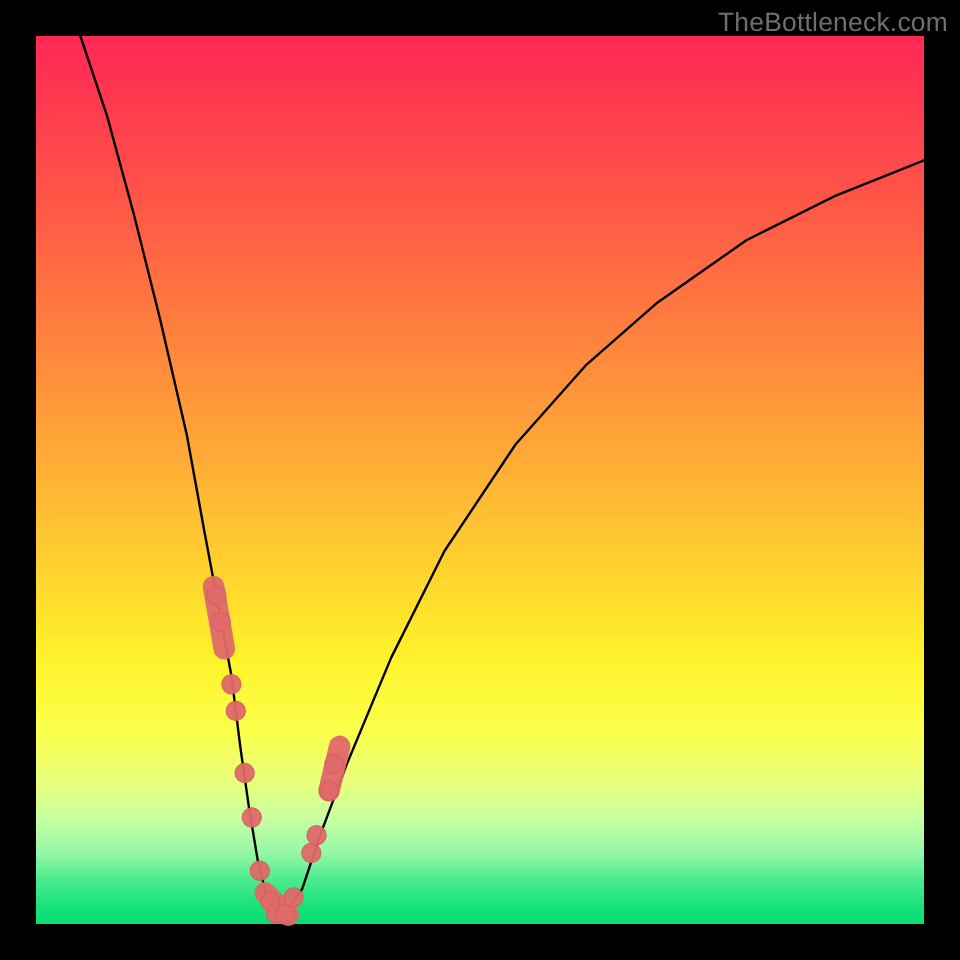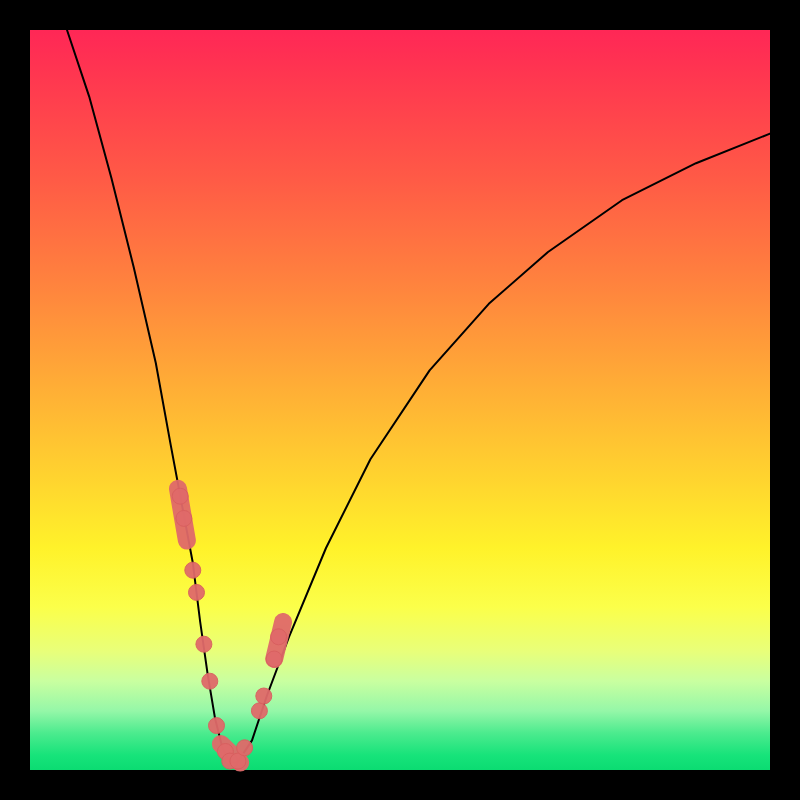--- a/index.html
+++ b/index.html
@@ -58,20 +58,21 @@
     top: 0;
     width: 740px;
     height: 740px;
     overflow: visible;
   }
 </style>
 </head>
 <body>
 
 <div class="stage">
+  <div class="watermark">TheBottleneck.com</div>
 
   <div class="plot-area">
     <svg class="curve-layer" viewBox="0 0 740 740" preserveAspectRatio="none">
       <g id="curve-group">
           <path d="M37.0 0.0 L59.2 66.6 L81.4 148.0 L103.6 236.8 L125.8 333.0 L140.6 414.4 L151.7 473.6 L162.8 532.8 L170.2 592.0 L177.6 643.8 L185.0 688.2 L192.4 717.8 L199.8 732.6 L207.2 732.6 L222.0 710.4 L236.8 666.0 L259.0 606.8 L296.0 518.0 L340.4 429.2 L399.6 340.4 L458.8 273.8 L518.0 222.0 L592.0 170.2 L666.0 133.2 L740.0 103.6" fill="none" stroke="#000000" stroke-width="2" stroke-linecap="round" stroke-linejoin="round"></path>
         </g>
       <g id="lozenge-group">
           <line x1="148" y1="458.8" x2="156.88" y2="510.6" stroke="#e06a6a" stroke-width="18" stroke-linecap="round" opacity="0.95"></line>
           <line x1="190.92000000000002" y1="714.1" x2="210.15999999999997" y2="732.6" stroke="#e06a6a" stroke-width="18" stroke-linecap="round" opacity="0.95"></line>
           <line x1="244.20000000000002" y1="629" x2="253.08" y2="592" stroke="#e06a6a" stroke-width="18" stroke-linecap="round" opacity="0.95"></line>

